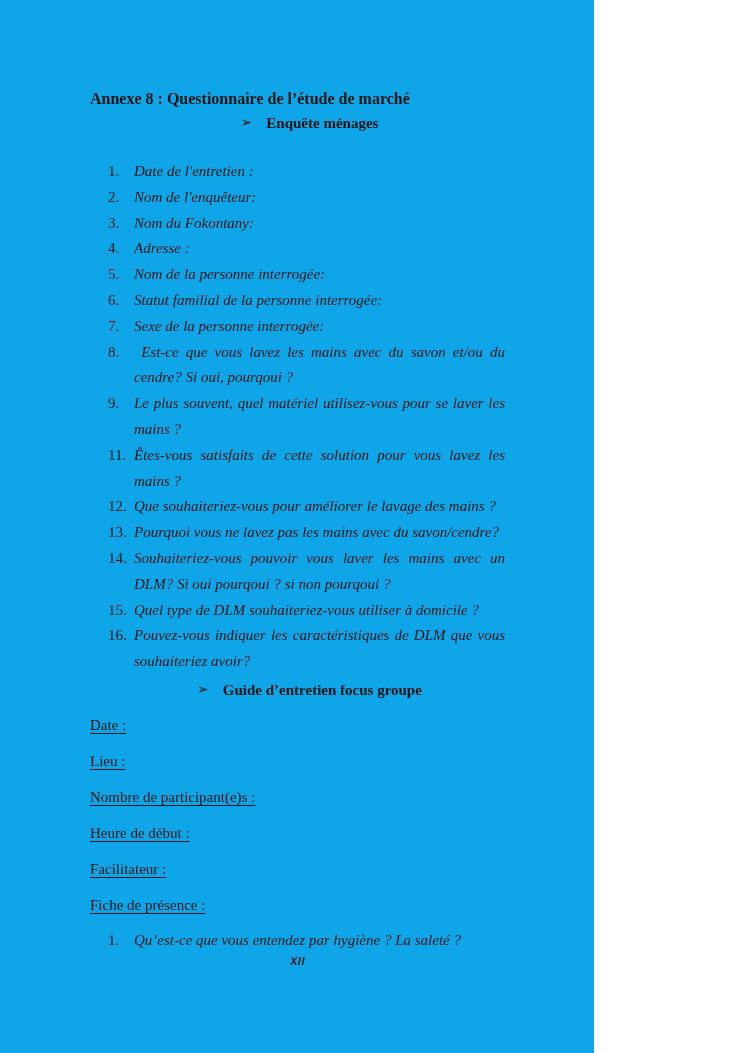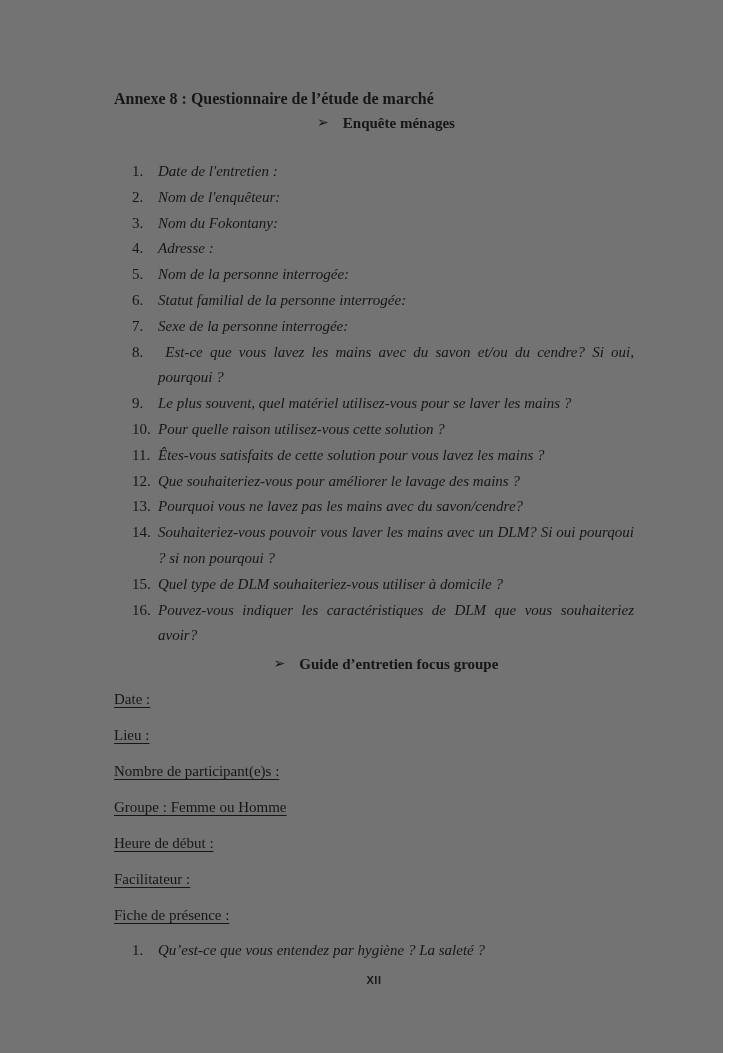--- a/index.html
+++ b/index.html
@@ -1,26 +1,25 @@
 <!DOCTYPE html>
 <html lang="fr"><head>
 <meta charset="utf-8">
 <style>
   * { margin: 0; padding: 0; box-sizing: border-box; }
   html, body { background: #ffffff; }
   .page {
     position: relative;
-    width: 723px;
+    width: 594px;
     height: 1053px;
-    background: #737373;
+    background: #0ea5e9;
     color: #161616;
     font-family: "Liberation Serif", serif;
     font-size: 15px;
     overflow: hidden;
-    padding-left: 24px;
   }
   .content {
     padding: 89px 89px 0 90px; 
   }
   .doc-title {
     font-size: 16px;
     font-weight: bold;
     line-height: 19px;
   }
   .bullet-heading {
@@ -63,27 +62,28 @@
   }
   .field:first-of-type { margin-top: 2px; }
   .fields { margin-top: 16px; }
   .field-label { text-decoration: underline; text-underline-offset: 3px; }
   .fg-list {
     margin-top: 16px;
     padding-left: 18px;
   }
   .fg-list .q-item { line-height: 19px; }
   .page-number {
-    margin-top: 14px;
+    margin-top: 5px;
     text-align: center;
     font-family: "Liberation Sans", sans-serif;
     font-weight: bold;
     font-size: 11px;
     color: #1a1a1a;
     letter-spacing: 0.5px;
+    font-style: italic;
   }
 </style>
 </head>
 <body>
 
 <div class="page">
   <div class="content">
 
     <h1 class="doc-title">Annexe 8 : Questionnaire de l’étude de marché</h1>
 
@@ -131,24 +131,20 @@
         <div class="q-item">
           <span class="q-num">8.</span>
           <span class="q-text"> Est-ce que vous lavez les mains avec du savon et/ou du cendre? Si oui, pourqoui ?</span>
         </div>
 
         <div class="q-item">
           <span class="q-num">9.</span>
           <span class="q-text">Le plus souvent, quel matériel utilisez-vous pour se laver les mains ?</span>
         </div>
 
-        <div class="q-item">
-          <span class="q-num">10.</span>
-          <span class="q-text">Pour quelle raison utilisez-vous cette solution ?</span>
-        </div>
 
         <div class="q-item">
           <span class="q-num">11.</span>
           <span class="q-text">Êtes-vous satisfaits de cette solution pour vous lavez les mains ?</span>
         </div>
 
         <div class="q-item">
           <span class="q-num">12.</span>
           <span class="q-text">Que souhaiteriez-vous pour améliorer le lavage des mains ?</span>
         </div>
@@ -185,23 +181,20 @@
         </div>
 
         <div class="field">
           <span class="field-label">Lieu :</span>
         </div>
 
         <div class="field">
           <span class="field-label">Nombre de participant(e)s :</span>
         </div>
 
-        <div class="field">
-          <span class="field-label">Groupe : Femme ou Homme</span>
-        </div>
 
         <div class="field">
           <span class="field-label">Heure de début :</span>
         </div>
 
 
         <div class="field">
           <span class="field-label">Facilitateur :</span>
         </div>
 

